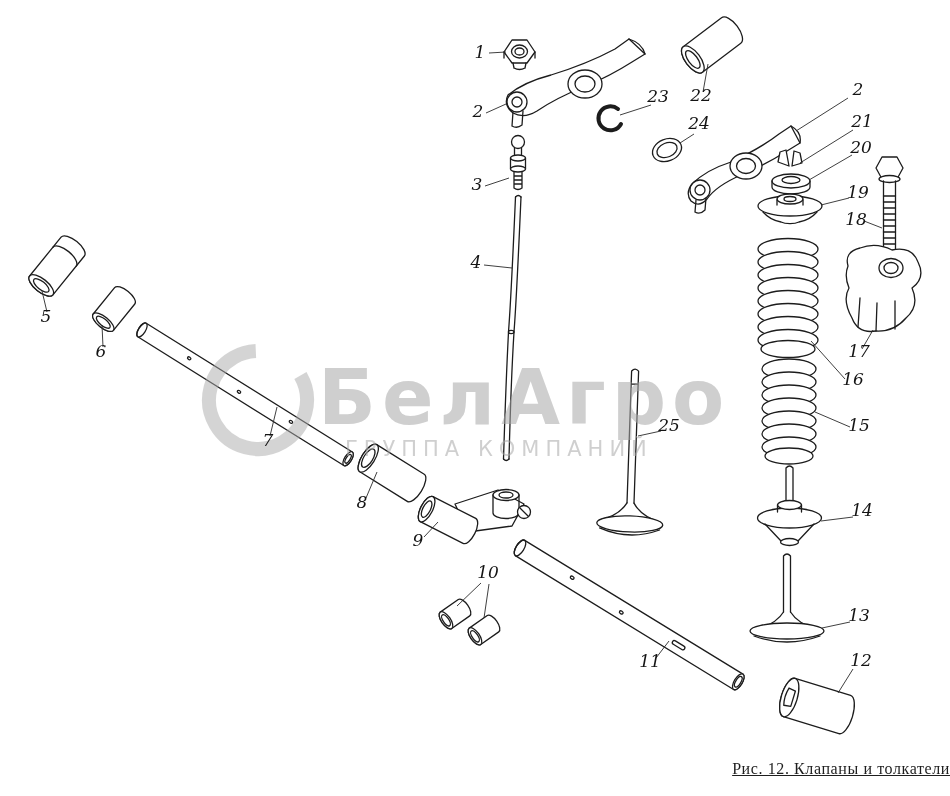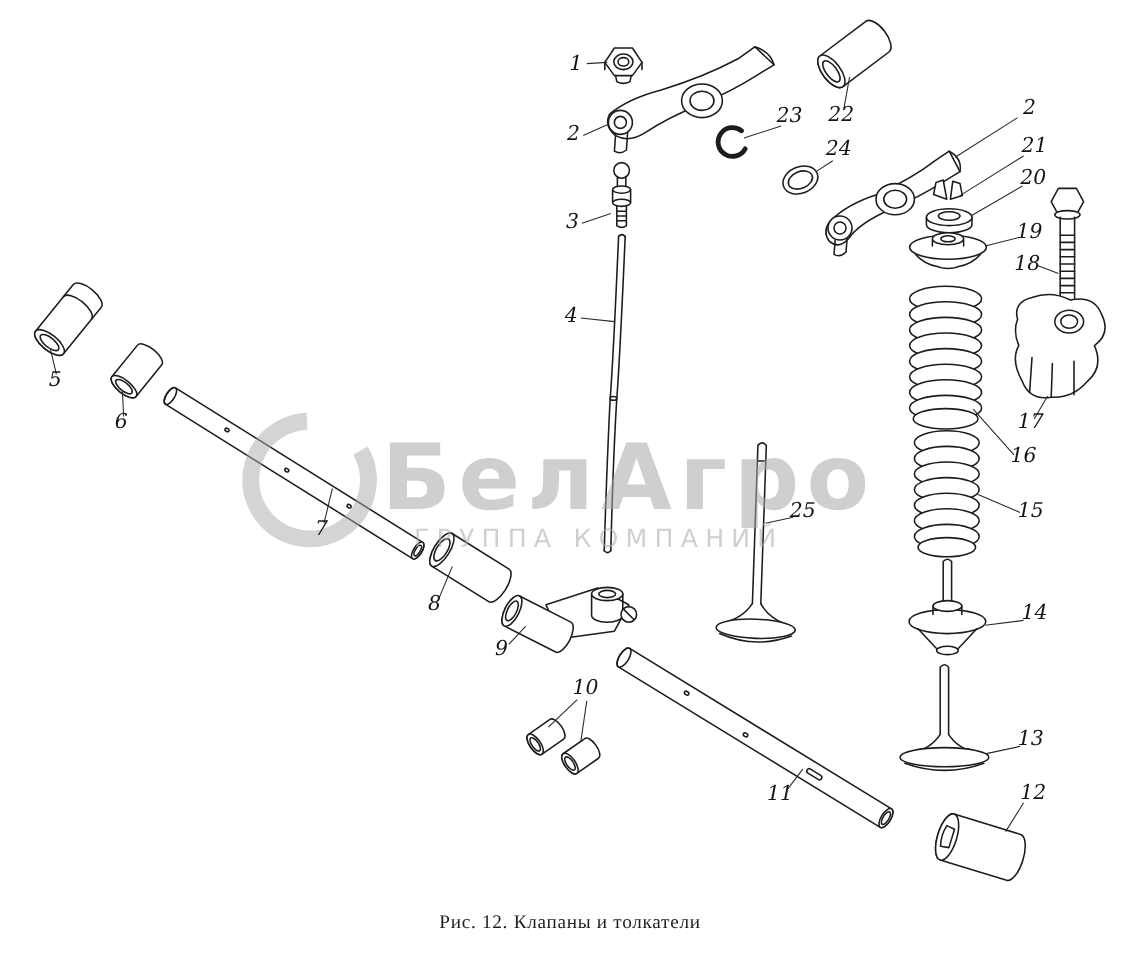--- a/index.html
+++ b/index.html
@@ -10,22 +10,22 @@
   svg{position:absolute;left:0;top:0;}
   .ln{stroke:#1c1c1c;stroke-width:1.3;fill:none;stroke-linecap:round;stroke-linejoin:round;}
   .fw{stroke:#1c1c1c;stroke-width:1.3;fill:#ffffff;stroke-linecap:round;stroke-linejoin:round;}
   .thick{stroke:#1c1c1c;stroke-width:4;fill:none;stroke-linecap:round;}
   .leader{stroke:#2a2a2a;stroke-width:0.9;}
   .part-label{font:italic 17px "DejaVu Serif",serif;fill:#141414;text-anchor:middle;}
   .wm-ring{opacity:.5;}
   .wm-title{font:bold 76px "DejaVu Sans",sans-serif;letter-spacing:6px;opacity:.55;}
   .wm-sub{font:21px "DejaVu Sans",sans-serif;letter-spacing:6px;opacity:.55;}
   .caption{
-    position:absolute;left:0;right:0;top:760px;text-align:center;
-    font:16px "Liberation Serif",serif;letter-spacing:.6px;color:#1e1e1e;
+    position:absolute;left:0;right:0;top:760px;text-align:right;
+    font:16px "Liberation Serif",serif;letter-spacing:.6px;color:#1e1e1e;text-decoration:underline;
   }
 </style>
 </head>
 <body>
 
 <div class="stage">
   <svg id="diagram" width="950" height="796" viewBox="0 0 950 796" xmlns="http://www.w3.org/2000/svg">
 
     <g>
       <polygon class="fw" points="504,52 512,40 527,40 535,52 527,63 512,63"></polygon>

